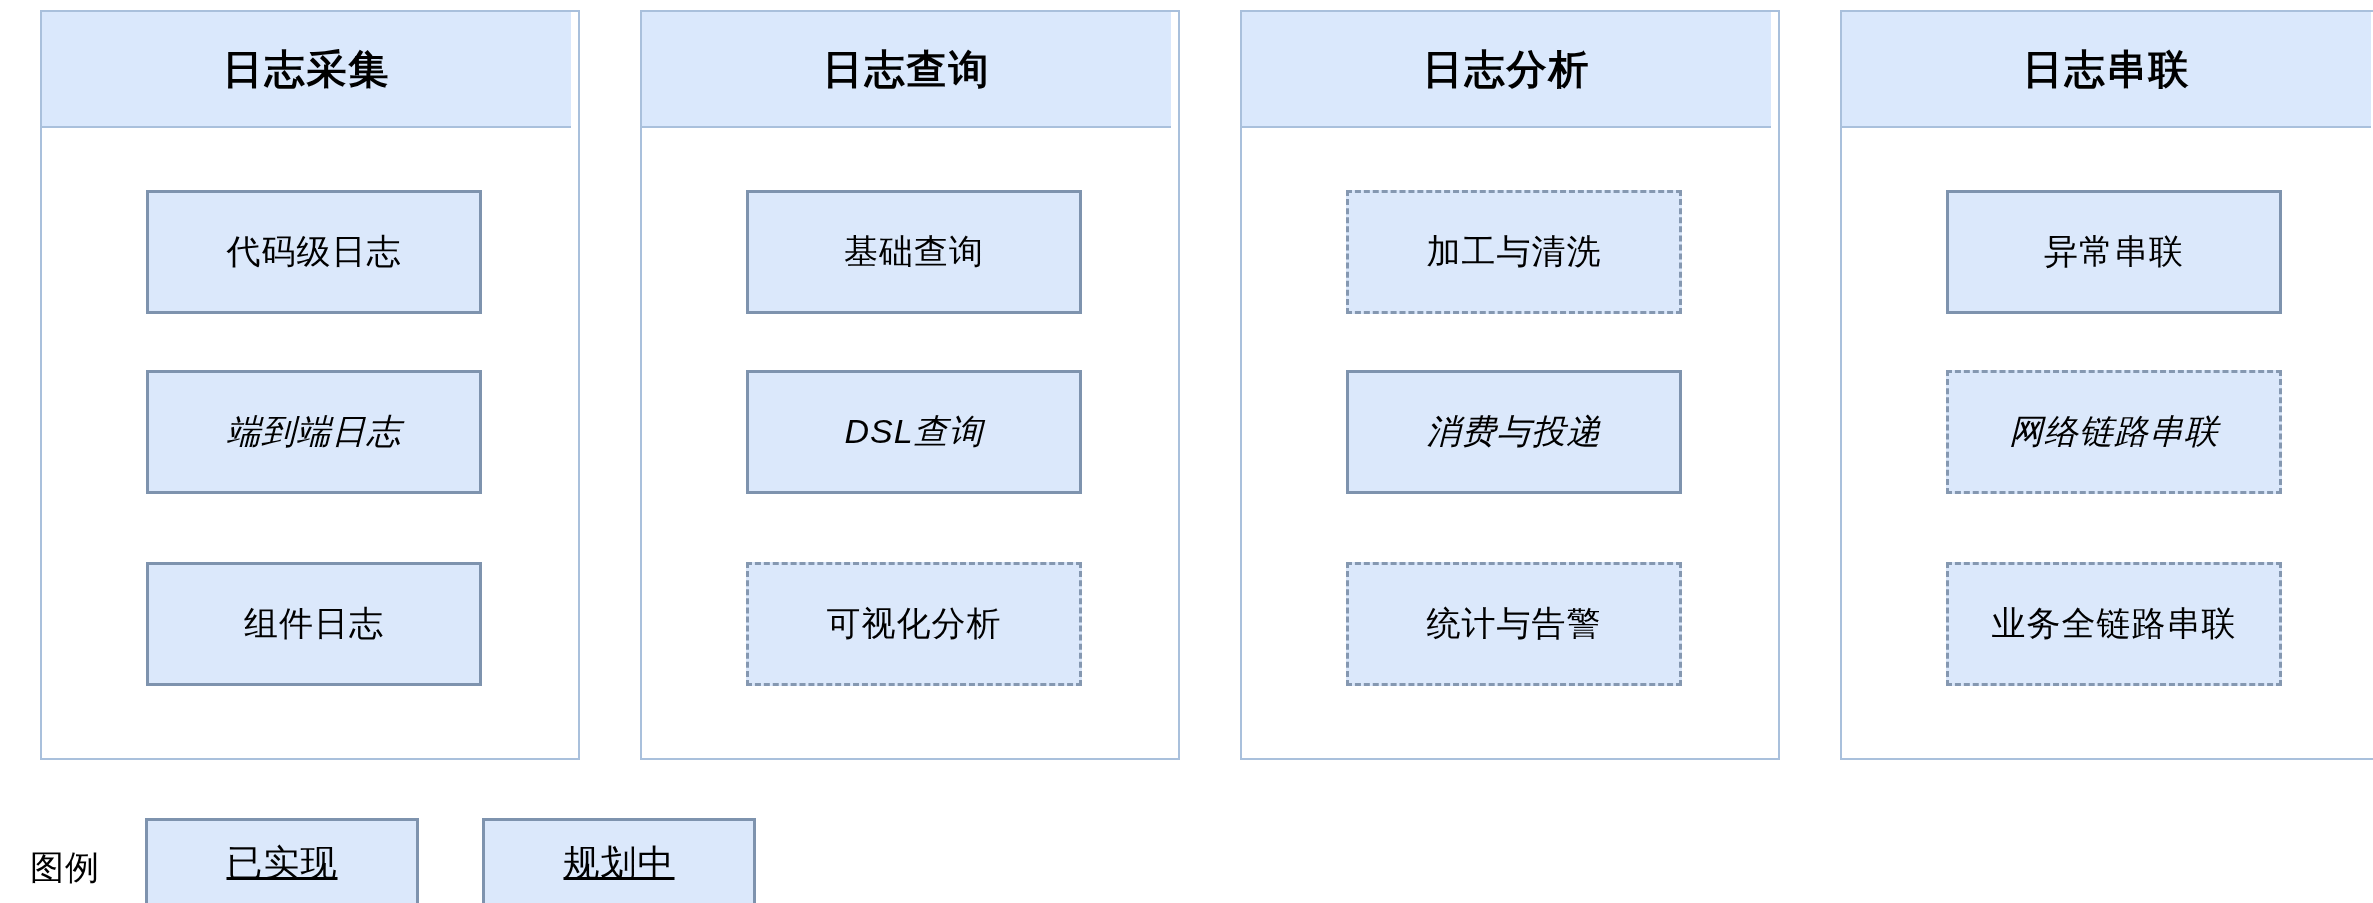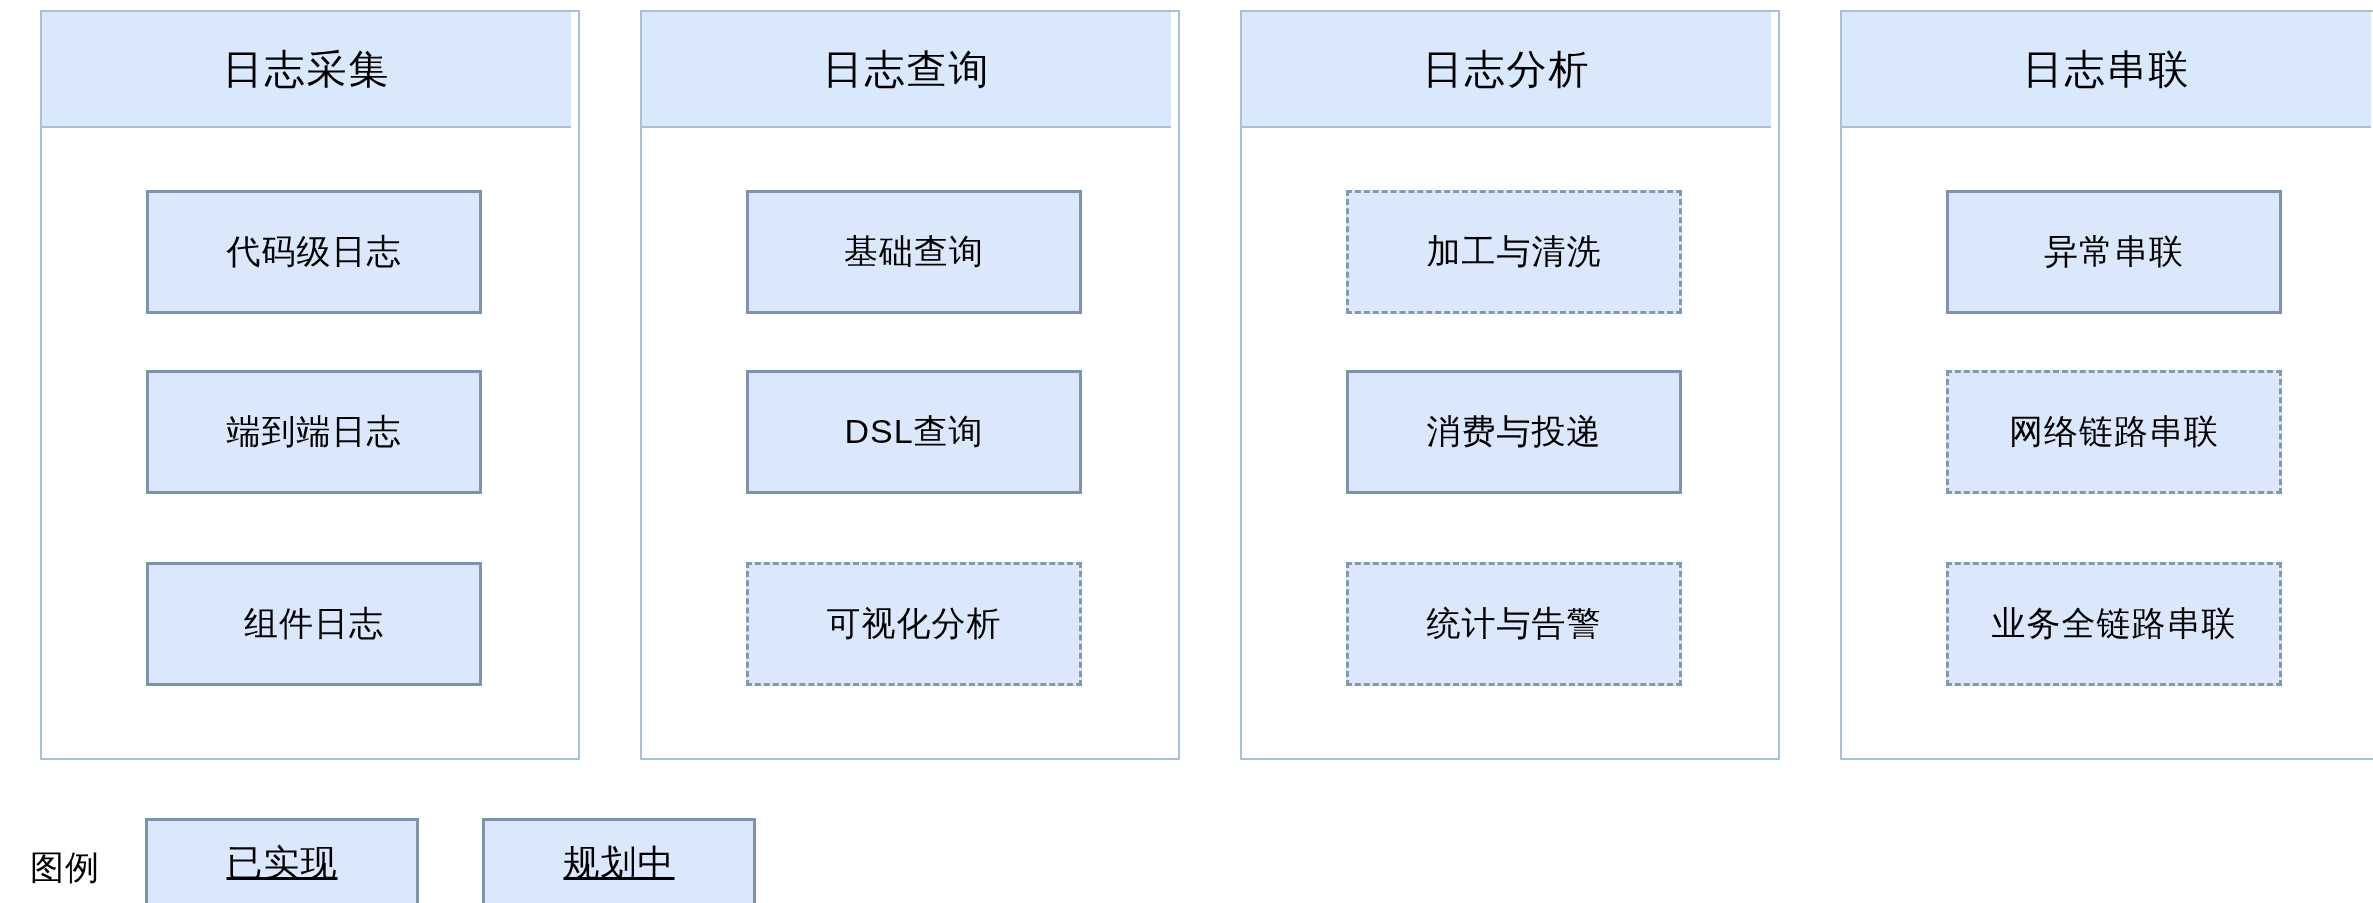--- a/index.html
+++ b/index.html
@@ -33,34 +33,35 @@
   .col-4 { left: 1840px; }
 
   .col-header {
     position: absolute; top: 0; left: 0; right: 7px;
     height: 116px;
     background: var(--header-fill);
     border-bottom: 2px solid var(--container-border);
     display: flex; align-items: center; justify-content: center;
     font-size: 40px;
     letter-spacing: 2px;
+    font-weight: bold;
   }
 
   .box {
     position: absolute; left: 104px;
     width: 336px; height: 124px;
     background: var(--box-fill);
     border: 3px solid var(--solid-border);
     display: flex; align-items: center; justify-content: center;
     font-size: 34px;
     letter-spacing: 1px;
     text-align: center;
   }
   .b1 { top: 178px; }
-  .b2 { top: 358px; }
+  .b2 { top: 358px; font-style: italic; }
   .b3 { top: 538px; margin-top: 12px; }
 
   .status-implemented { border-style: solid; border-color: var(--solid-border); }
   .status-planned     { border-style: dashed; border-color: var(--dashed-border); }
 
   .legend-label {
     position: absolute; left: 30px; top: 845px;
     font-size: 34px;
     letter-spacing: 1px;
   }

